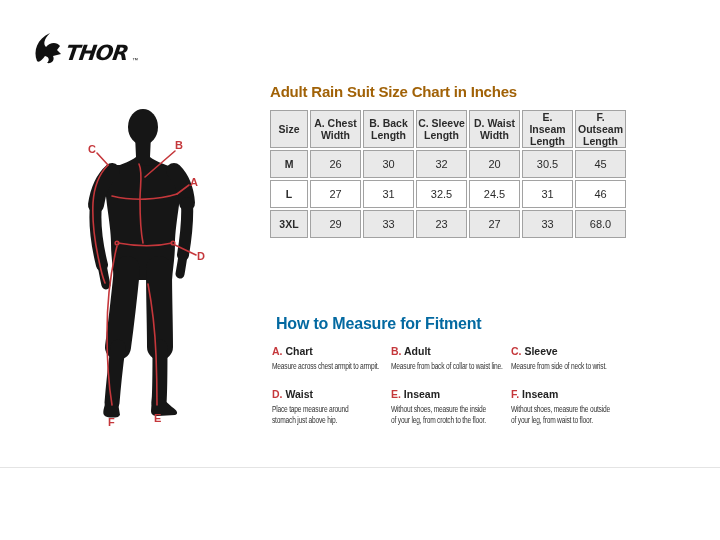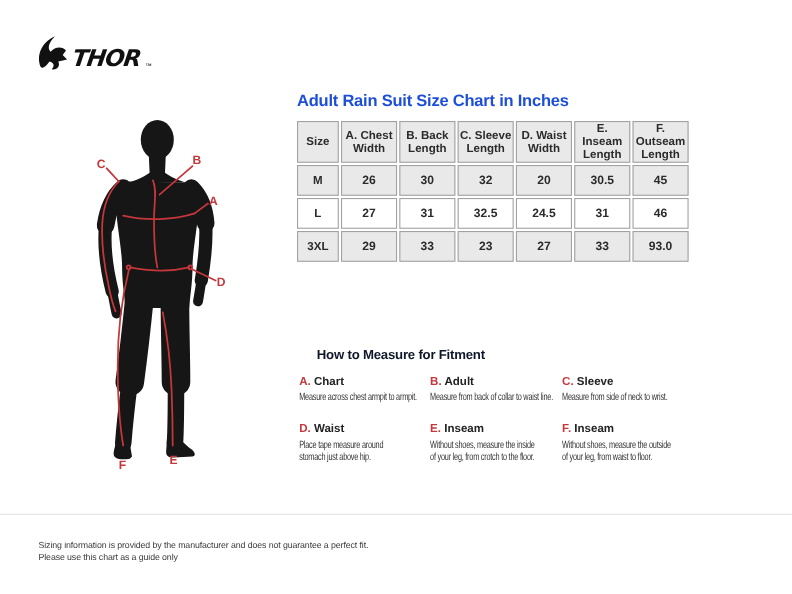--- a/index.html
+++ b/index.html
@@ -7,33 +7,33 @@
          font-family:"Liberation Sans",sans-serif;color:#222;}
 
   
   .logo{position:absolute;left:33px;top:31px;}
 
   
   .figure{position:absolute;left:55px;top:85px;}
 
   
   .chart-title{position:absolute;left:270px;top:83px;font-size:15px;font-weight:bold;
-               color:#1d4ed8;letter-spacing:-0.2px;}
+               color:#a16207;letter-spacing:-0.2px;}
   table.size-table{position:absolute;left:268px;top:108px;border-collapse:separate;border-spacing:2px;}
-  .size-table th,.size-table td{border:1px solid #a2a2a2;text-align:center;vertical-align:middle;color:#2b2b2b;padding:0;font-weight:bold;}
+  .size-table th,.size-table td{border:1px solid #a2a2a2;text-align:center;vertical-align:middle;color:#2b2b2b;padding:0;}
   .size-table th{background:#e9e9e9;font-size:10.5px;font-weight:bold;white-space:pre-line;
                  width:49px;height:32px;line-height:12px;}
   .size-table th.size-col{width:36px;}
   .size-table td{font-size:11px;height:26px;background:#ffffff;}
   .size-table tr.stripe td{background:#e9e9e9;}
   .size-table td.size-cell{font-weight:bold;font-size:10.5px;}
 
   
   .measure{position:absolute;left:272px;top:315px;width:400px;}
-  .measure-heading{font-size:12px;font-weight:bold;color:#0f172a;margin:0 0 12px 16px;letter-spacing:-0.2px;}
+  .measure-heading{font-size:16px;font-weight:bold;color:#0369a1;margin:0 0 12px 4px;letter-spacing:-0.2px;}
   .measure-grid{display:grid;grid-template-columns:119px 120px 140px;row-gap:16px;}
   .m-label{font-size:10.5px;font-weight:bold;color:#222;}
   .m-letter{color:#c5373b;}
   .m-desc{font-size:9.5px;color:#333;line-height:11.5px;white-space:pre;margin-top:3px;
           letter-spacing:-0.3px;transform:scaleX(0.70);transform-origin:0 0;}
 
   .divider{position:absolute;left:0;top:467px;width:720px;height:1px;background:#e4e4e4;}
   .footnote{position:absolute;left:35px;top:491px;font-size:8px;line-height:10.5px;color:#3a3a3a;
             white-space:pre-line;letter-spacing:-0.1px;}
 </style>
@@ -139,21 +139,21 @@
         <td>31</td>
         <td>46</td>
       </tr>
       <tr class="stripe">
         <td class="size-cell">3XL</td>
         <td>29</td>
         <td>33</td>
         <td>23</td>
         <td>27</td>
         <td>33</td>
-        <td>93.0</td>
+        <td>68.0</td>
       </tr>
     </tbody>
   </table>
 
   <div class="measure">
     <div class="measure-heading">How to Measure for Fitment</div>
     <div class="measure-grid">
       <div class="m-item">
         <div class="m-label"><span class="m-letter">A.</span> <span>Chart</span></div>
         <div class="m-desc">Measure across chest armpit to armpit.</div>
@@ -178,16 +178,14 @@
       </div>
       <div class="m-item">
         <div class="m-label"><span class="m-letter">F.</span> <span>Inseam</span></div>
         <div class="m-desc">Without shoes, measure the outside
 of your leg, from waist to floor.</div>
       </div>
     </div>
   </div>
 
   <div class="divider"></div>
-  <div class="footnote">Sizing information is provided by the manufacturer and does not guarantee a perfect fit.
-Please use this chart as a guide only</div>
 
 </div>
 
 </body></html>

